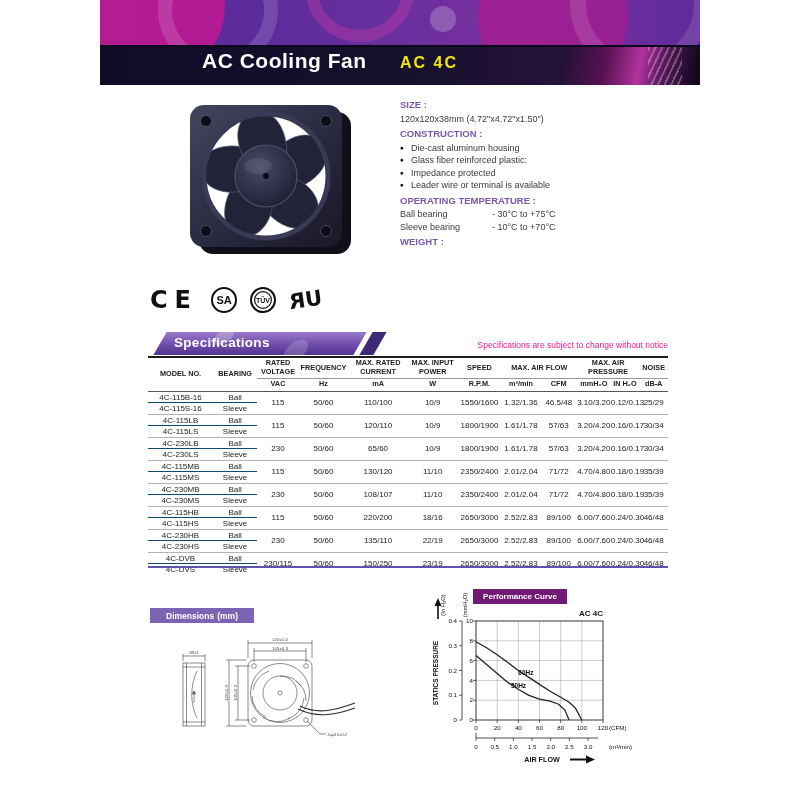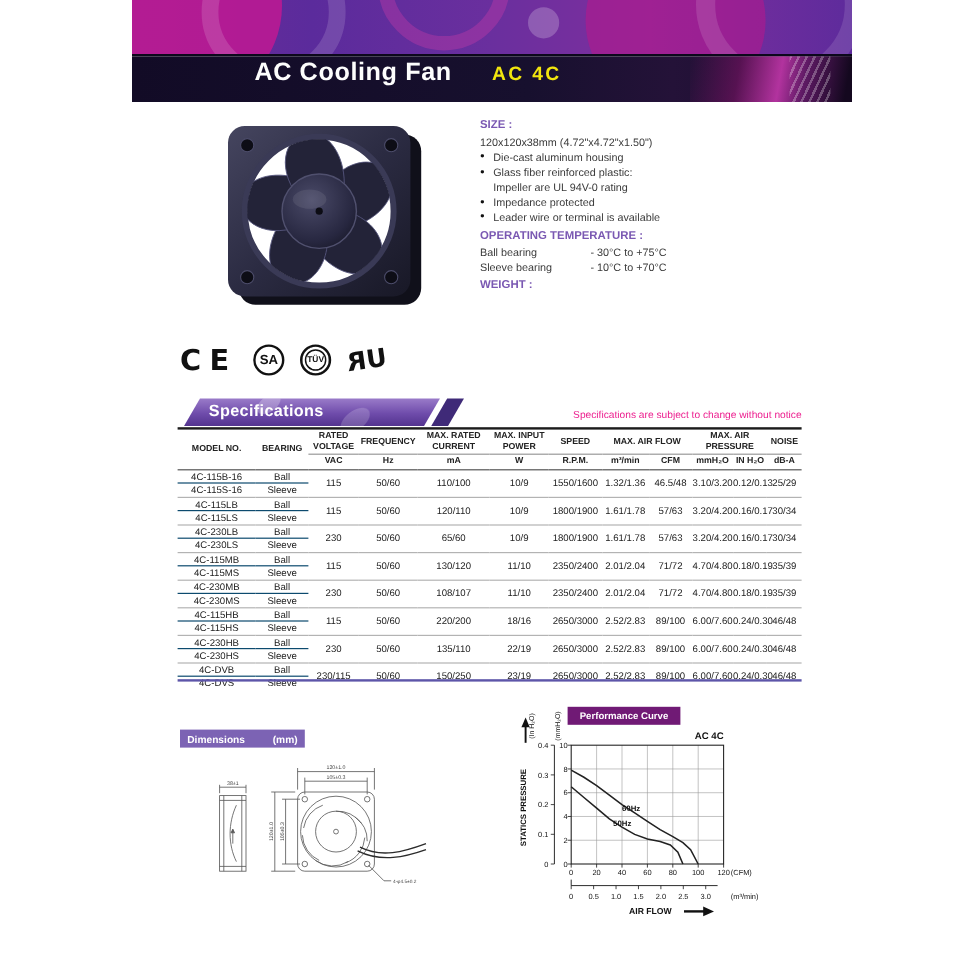--- a/index.html
+++ b/index.html
@@ -1,21 +1,21 @@
 <!DOCTYPE html>
 <html><head>
 <meta charset="utf-8">
 <style>
   * { margin:0; padding:0; box-sizing:border-box; }
   body { background:#fff; font-family:"Liberation Sans", sans-serif; }
   .canvas { position:relative; width:800px; height:800px; background:#fff; overflow:hidden; }
   .doc { position:absolute; left:100px; top:0; width:600px; height:800px; background:#fff; }
 
   
-  .header { position:absolute; left:10px; top:0; width:600px; height:85px; overflow:hidden; }
+  .header { position:absolute; left:0; top:0; width:600px; height:85px; overflow:hidden; }
   .deco-band { position:absolute; left:0; top:0; width:600px; height:45px; overflow:hidden;
     background:linear-gradient(90deg,#6c2d96 0%,#5b2b9c 25%,#6a2f9e 50%,#7e2f9e 72%,#5e2b9c 100%); }
   .deco { position:absolute; border-radius:50%; }
   .d1 { left:-35px; top:-75px; width:160px; height:160px; background:rgba(198,24,146,.8); }
   .d2 { left:58px; top:-50px; width:120px; height:120px; border:14px solid rgba(255,255,255,.14); }
   .d3 { left:205px; top:-68px; width:110px; height:110px; border:12px solid rgba(210,60,170,.35); }
   .d4 { left:330px; top:6px;  width:26px; height:26px; background:rgba(255,255,255,.22); }
   .d5 { left:378px; top:-58px; width:150px; height:150px; background:rgba(186,22,138,.55); }
   .d6 { left:470px; top:-66px; width:140px; height:140px; border:16px solid rgba(255,255,255,.12); }
   .title-band { position:absolute; left:0; top:45px; width:600px; height:40px;
@@ -68,21 +68,21 @@
   table.spec .h2 th { height:13px; border-bottom:1.6px solid #555; }
   table.spec td { font-size:8px; text-align:center; vertical-align:middle; padding:0; }
   table.spec tbody tr { height:22px; border-bottom:1px solid #b3b3b3; }
   table.spec tbody tr:last-child { border-bottom:none; }
   .sub { height:11px; line-height:11px; }
   .model-cell .s1, .bearing-cell .s1 { border-bottom:1px solid #0c4a6e; }
   .spec-bottom-rule { position:absolute; left:48px; top:566px; width:520px; height:2px; background:#5d55a9; }
 
   
   .dim-banner { position:absolute; left:50px; top:608px; width:104px; height:15px; background:#7c63b4;
-    color:#fff; font-size:8.5px; font-weight:bold; display:flex; justify-content:space-between; align-items:center; padding:0 6px; }
+    color:#fff; font-size:8.5px; font-weight:bold; display:flex; justify-content:space-between; align-items:center; padding:0 16px; }
   .dim-drawing { position:absolute; left:50px; top:628px; }
 
   
   .perf-banner { position:absolute; left:373px; top:589px; width:94px; height:15px; background:#701a75;
     color:#fff; font-size:8px; font-weight:bold; display:flex; align-items:center; justify-content:center; }
   #perf-chart { position:absolute; left:330px; top:585px; }
 </style>
 </head>
 <body>
 
@@ -141,23 +141,23 @@
       <circle cx="21" cy="19" r="5.5"></circle>
           <circle cx="141" cy="19" r="5.5"></circle>
       <circle cx="21" cy="129" r="5.5"></circle>
           <circle cx="141" cy="129" r="5.5"></circle>
     </g>
   </svg>
 
   <div class="info-col">
     <div class="ih">SIZE :</div>
     <div>120x120x38mm (4.72"x4.72"x1.50")</div>
+    <div class="ih">CONSTRUCTION :</div>
     <div class="bl">Die-cast aluminum housing</div>
     <div class="bl">Glass fiber reinforced plastic:</div>
-    <div class="cont">Impeller are UL 94V-0 rating</div>
     <div class="bl">Impedance protected</div>
     <div class="bl">Leader wire or terminal is available</div>
     <div class="ih">OPERATING TEMPERATURE :</div>
     <div class="ot-row">
       <span class="lbl">Ball bearing</span>
       <span>- 30°C to +75°C</span>
     </div>
     <div class="ot-row">
       <span class="lbl">Sleeve bearing</span>
       <span>- 10°C to +70°C</span>

